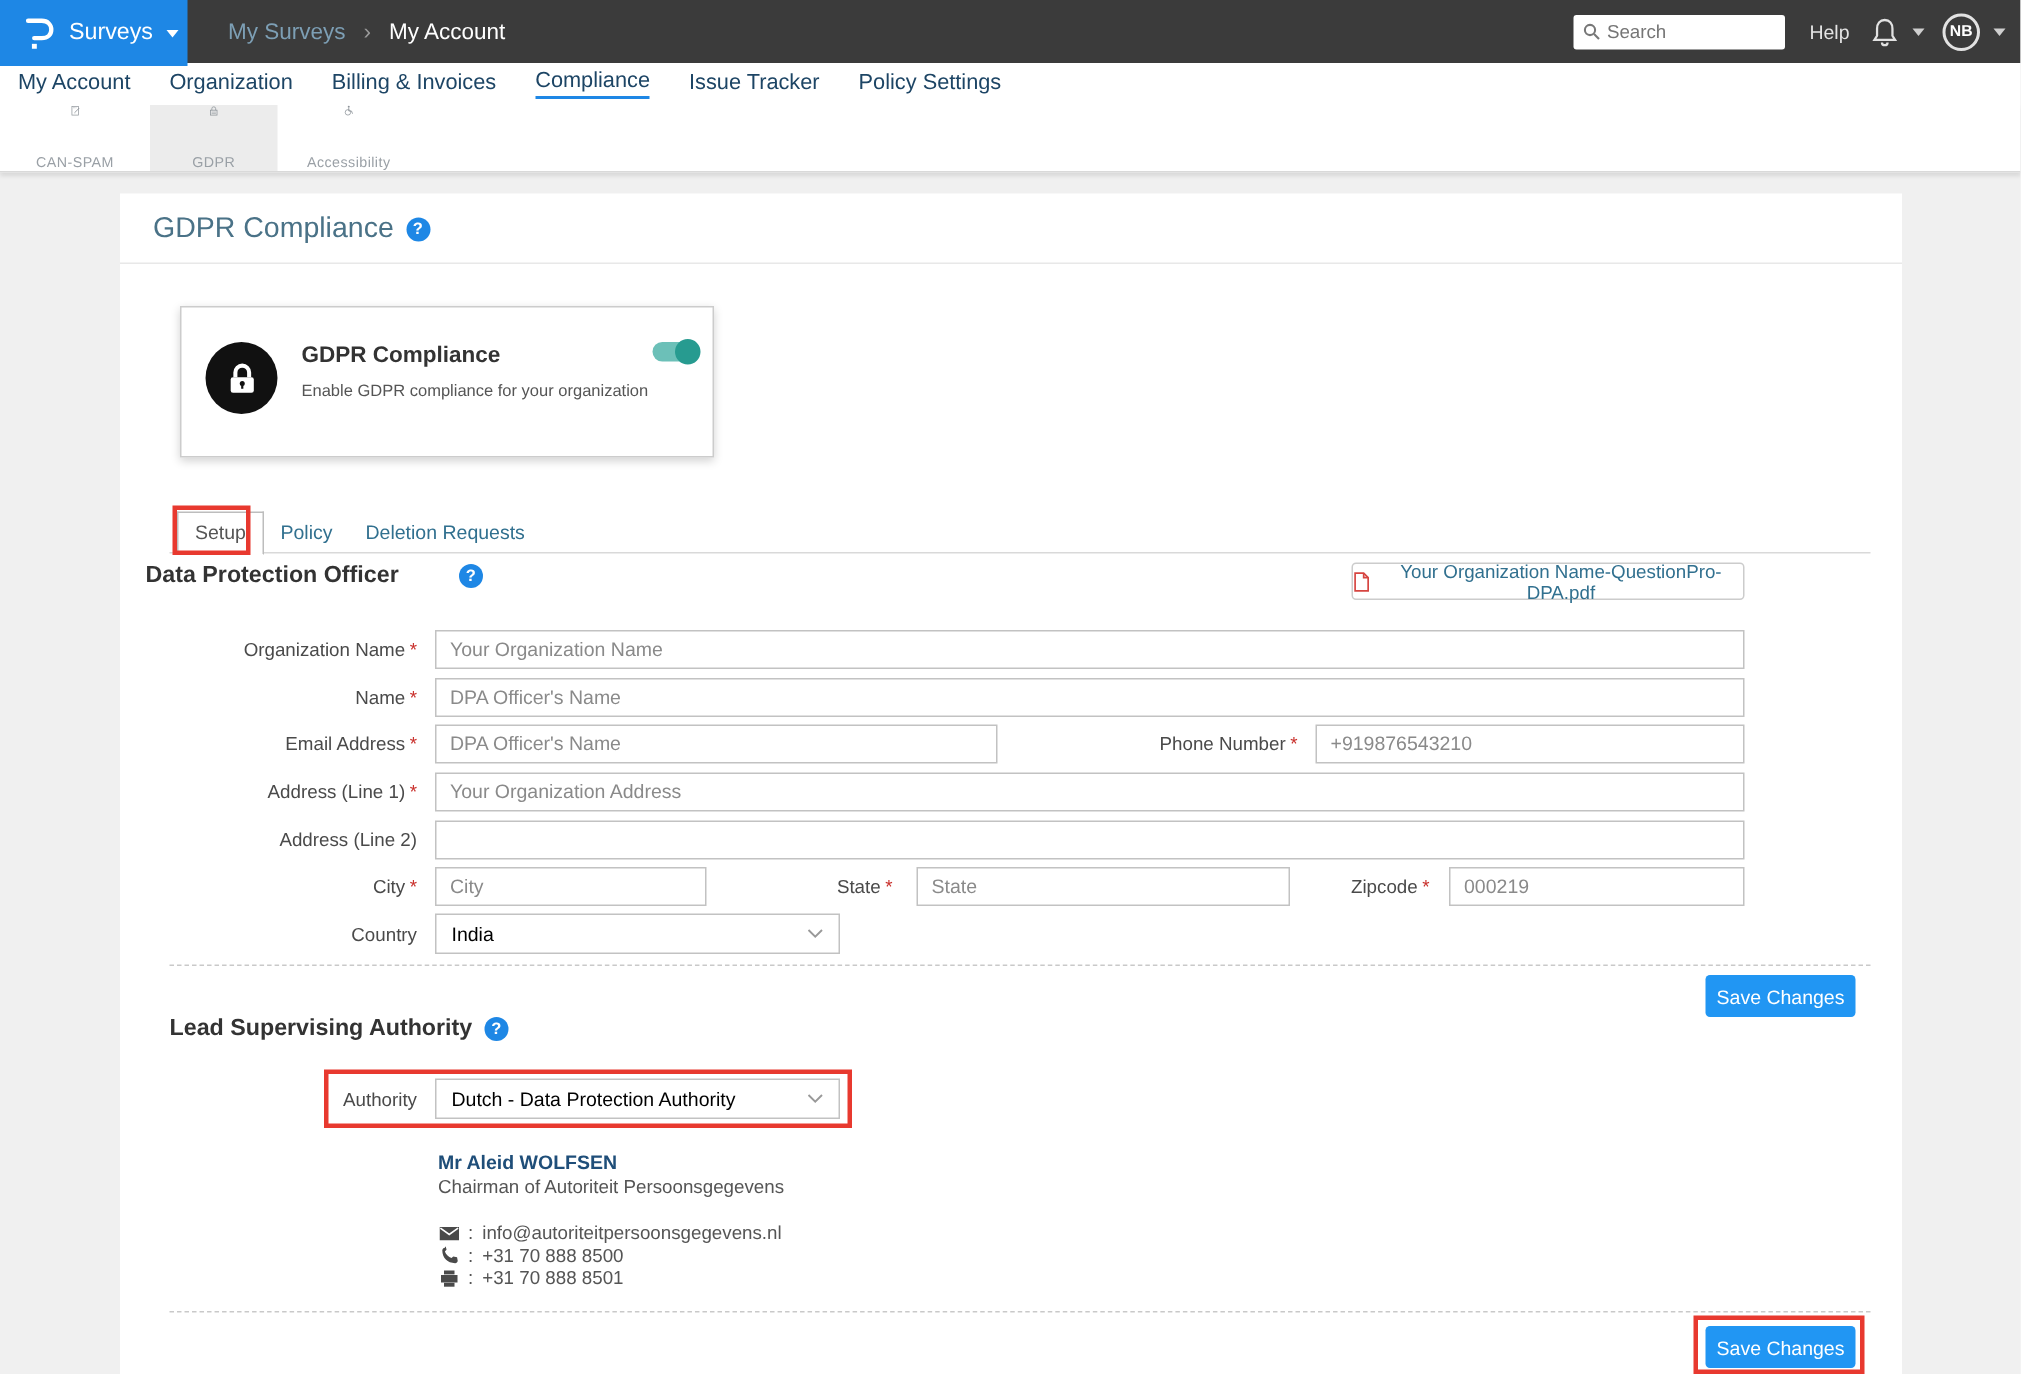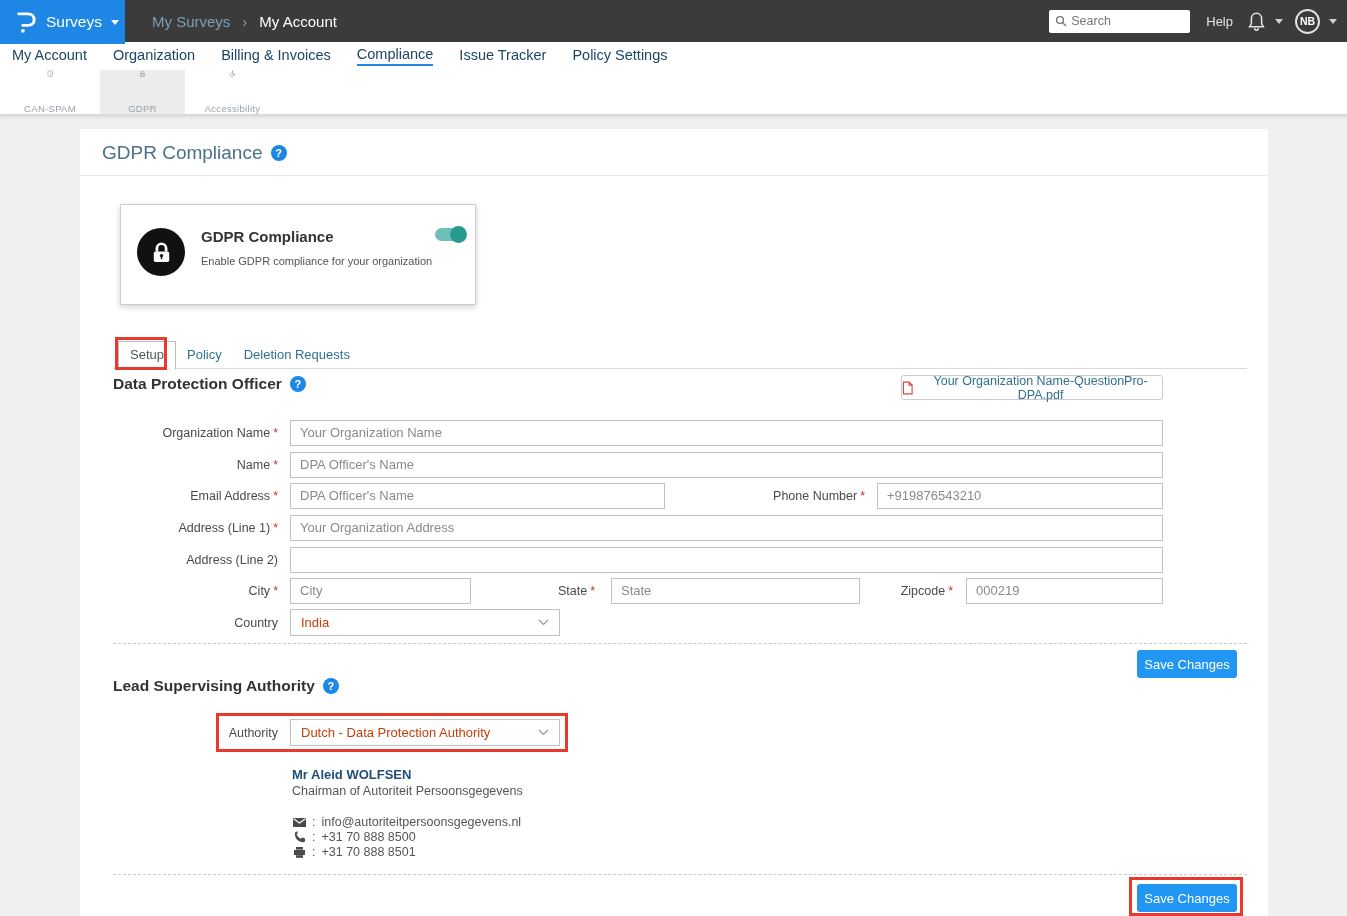--- a/index.html
+++ b/index.html
@@ -76,21 +76,21 @@
   .pdf-btn svg { margin-right:6px; }
 
   .row { position:absolute; left:33px; width:1050px; height:27px; display:flex; align-items:center; }
   .lbl { width:165px; text-align:right; font-weight:normal; font-size:12.5px; color:#4a4a4a; flex:none; }
   .req { color:#c9302c; margin-left:3px; }
   .inp { height:26px; border:1px solid #c2c2c2; background:#fff; color:#8a8a8a; font-size:13px;
     padding:0 9px; font-family:inherit; outline:none; }
   .ml { margin-left:12px; }
   .grow { flex:1; }
   .selectbox { display:flex; align-items:center; justify-content:space-between; border:1px solid #c2c2c2;
-    height:27px; padding:0 10px; color:#c2410c; font-size:13px; background:#fff; cursor:pointer; }
+    height:27px; padding:0 10px; color:#000000; font-size:13px; background:#fff; cursor:pointer; }
 
   .dashed { position:absolute; left:33px; width:1134px; border-top:1px dashed #c9c9c9; }
   .save-btn { position:absolute; width:100px; height:28px; background:#2196f3; color:#fff; border:none;
     border-radius:3px; font-size:13px; font-family:inherit; cursor:pointer; }
 
   .contact-name { position:absolute; left:212px; top:638px; font-size:13px; font-weight:bold; color:#1f4e79; }
   .contact-role { position:absolute; left:212px; top:655px; font-size:12.5px; color:#555; }
   .contact-line { position:absolute; left:212px; height:14px; display:flex; align-items:center;
     font-size:12.5px; color:#555; }
   .contact-line .ci { width:15px; display:flex; justify-content:center; margin-right:5px; }
@@ -202,21 +202,21 @@
       </div>
     </section>
 
     <div class="page-tabs">
       <span class="ptab active">Setup</span>
       <span class="ptab">Policy</span>
       <span class="ptab">Deletion Requests</span>
     </div>
     <div class="tabs-line"></div>
 
-    <h2 class="section-heading" style="left:33px; top:246px;">
+    <h2 class="section-heading" style="left:17px; top:246px;gap:32px;">
       <span>Data Protection Officer</span>
       <span class="help-icon">?</span>
     </h2>
     <button class="pdf-btn">
       <svg width="12" height="14" viewBox="0 0 12 14">
         <path d="M1.5 0.7 H7.6 L10.8 3.9 V13.3 H1.5 Z" fill="none" stroke="#d64541" stroke-width="1.2"></path>
         <path d="M7.6 0.7 V3.9 H10.8" fill="none" stroke="#d64541" stroke-width="1.2"></path>
       </svg>
       <span>Your Organization Name-QuestionPro-DPA.pdf</span>
     </button>

